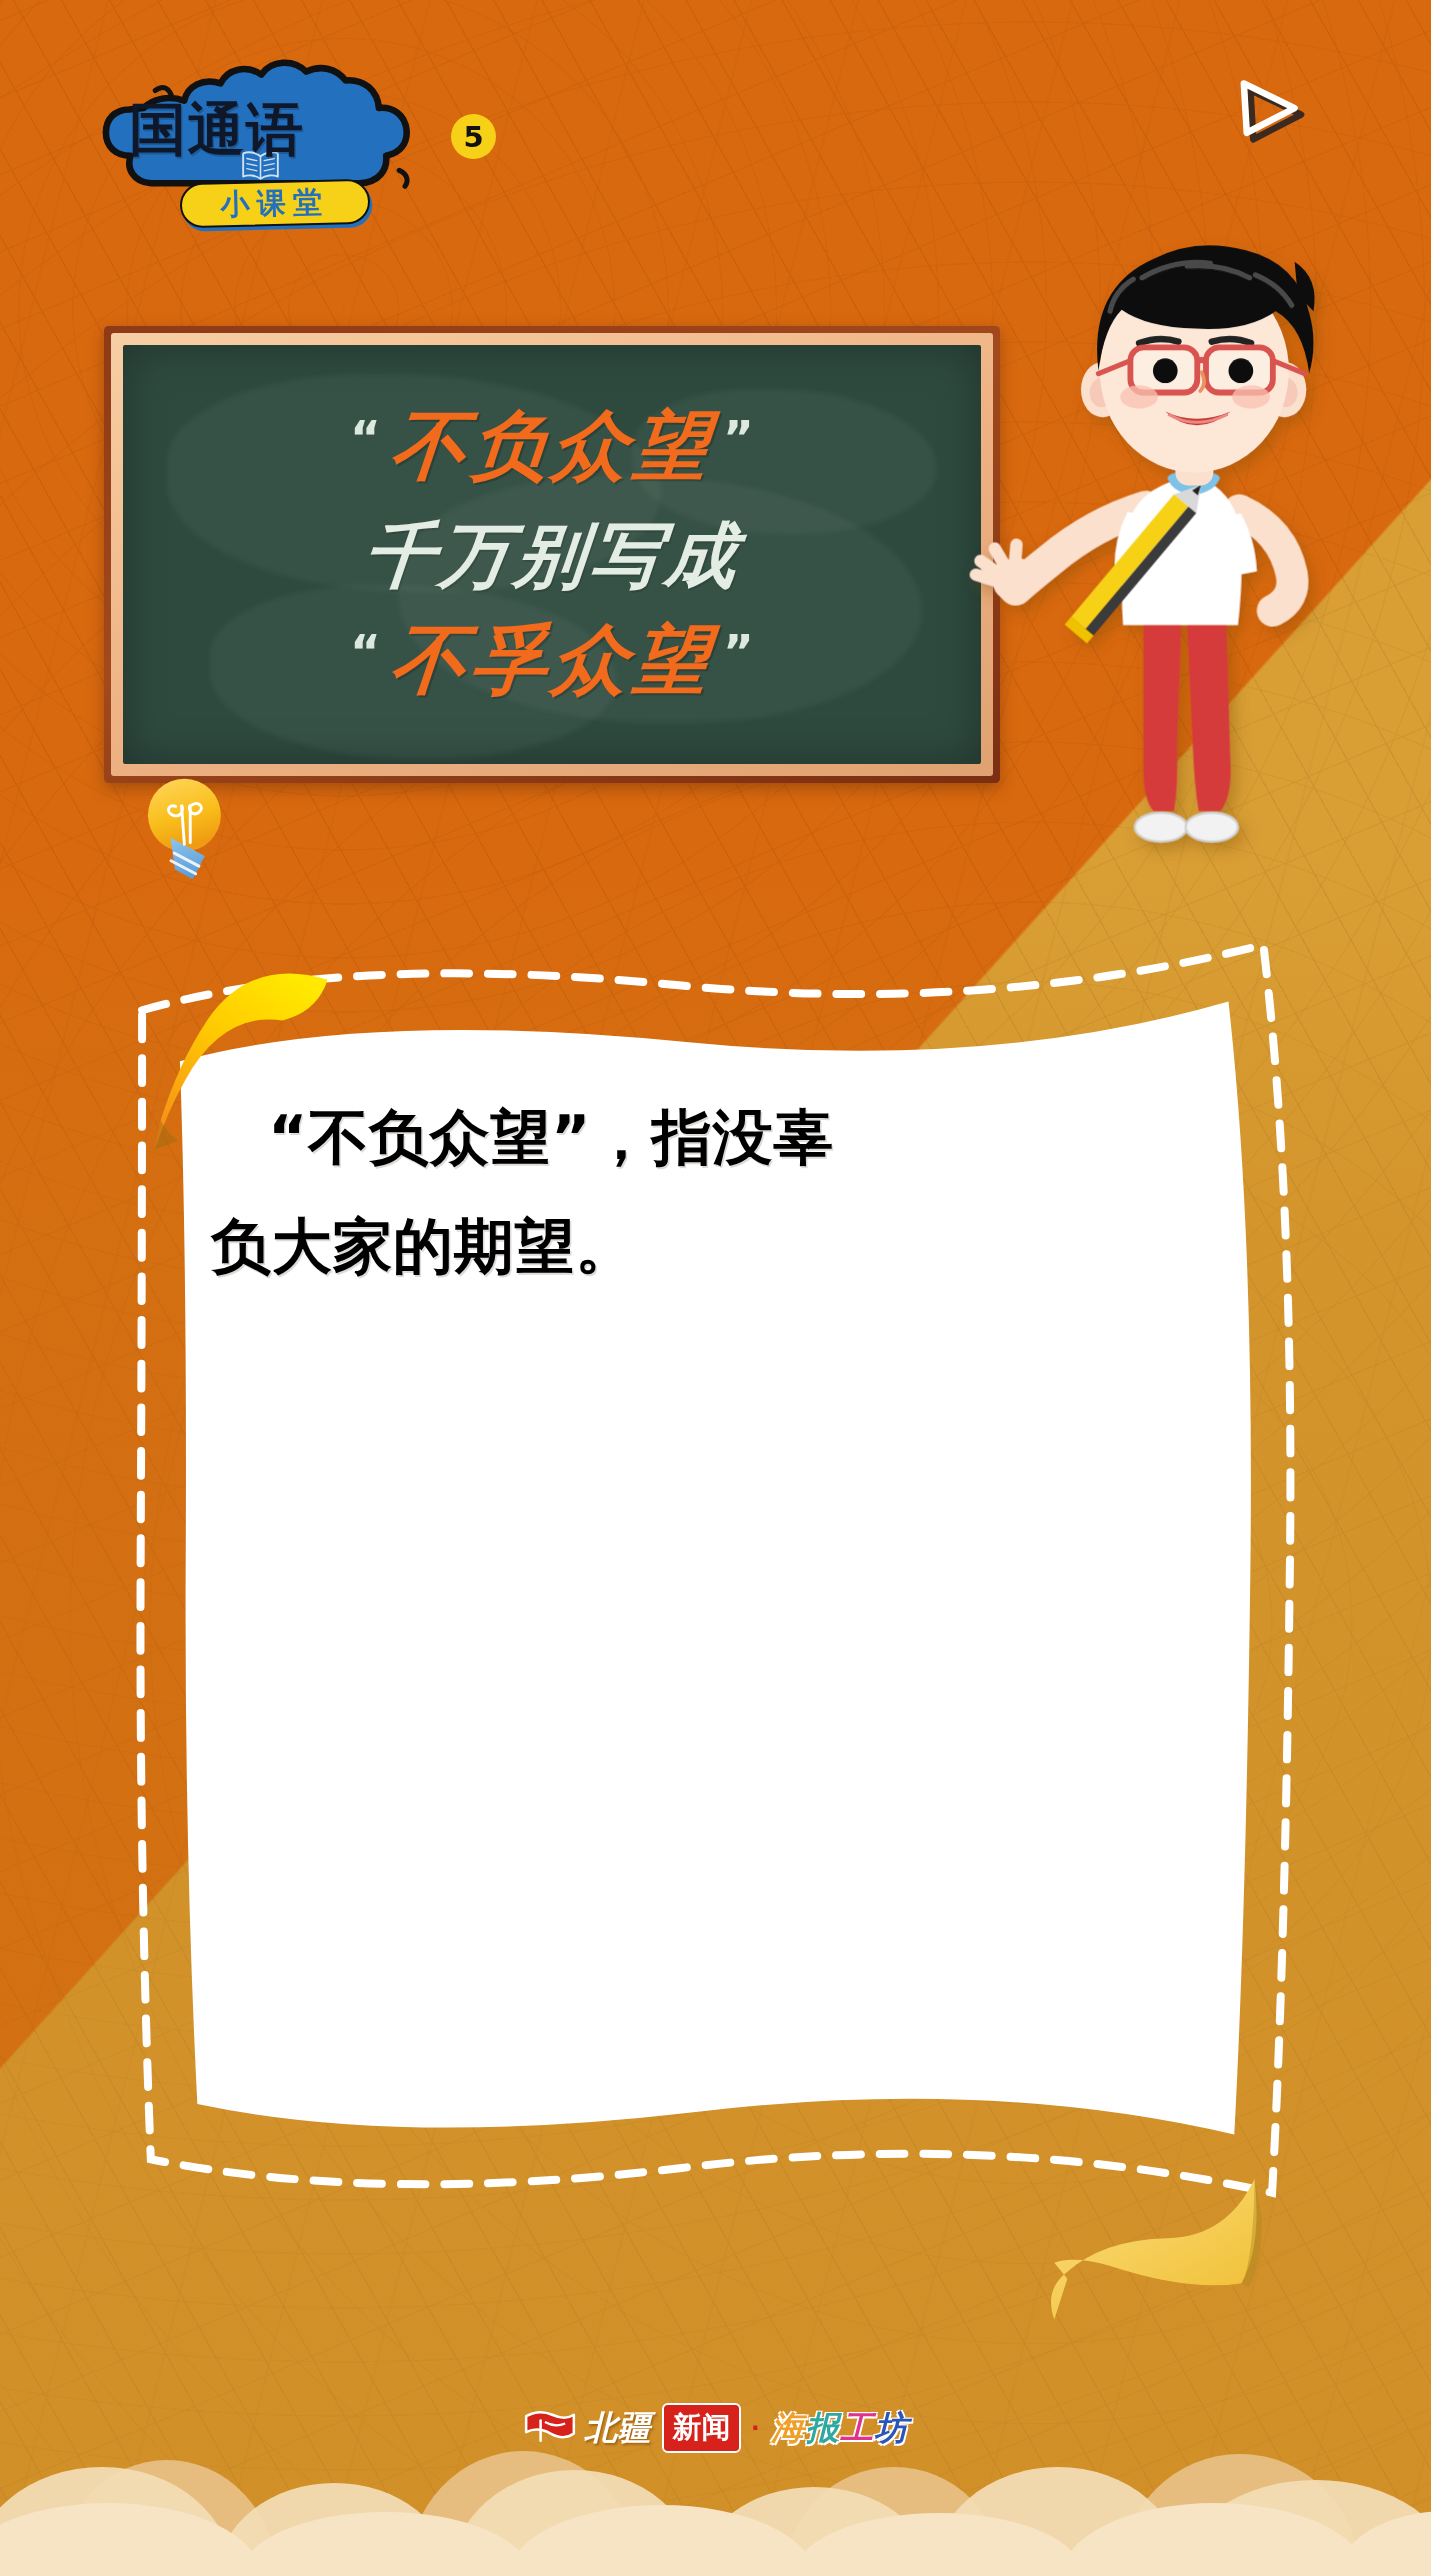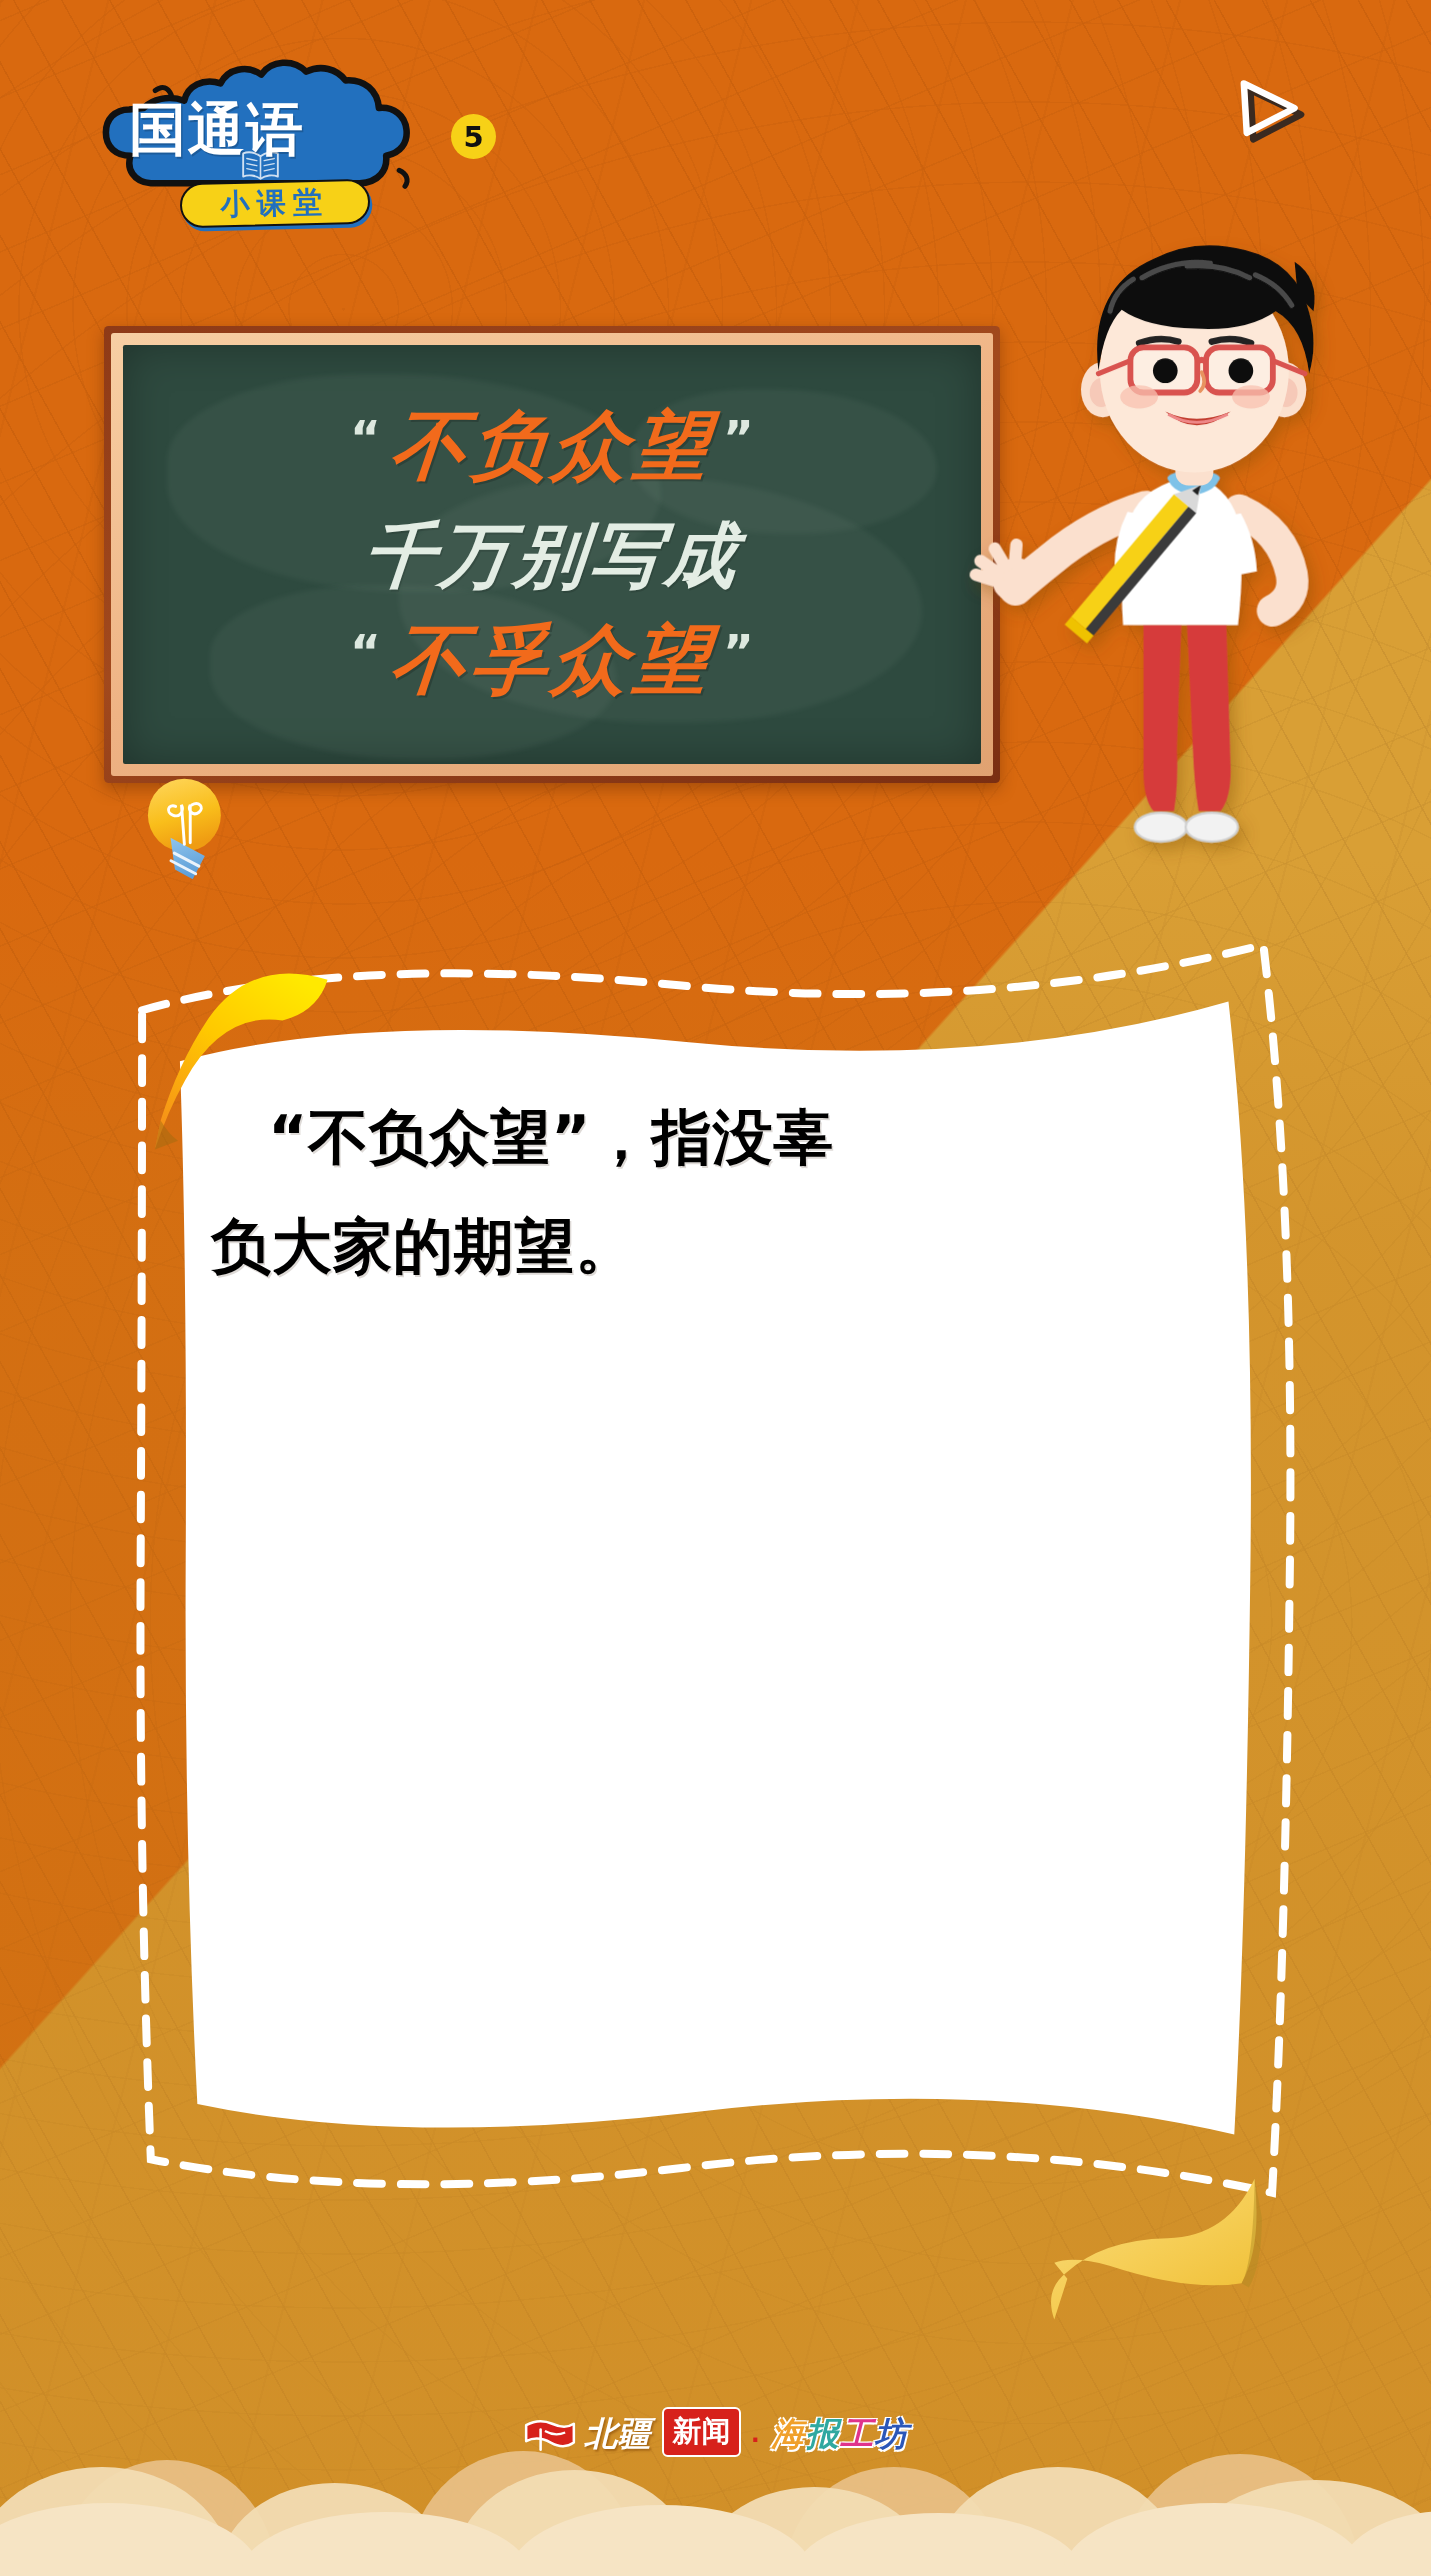--- a/index.html
+++ b/index.html
@@ -40,21 +40,21 @@
   
   .play-tri{position:absolute;left:1229px;top:67px;width:0;height:0;}
   .play-tri svg{position:absolute;left:-4.4px;top:-4.4px;}
 
   
   .logo{position:absolute;left:87px;top:63px;width:334px;height:174px;}
   .logo svg{width:100%;height:100%;overflow:visible;}
   .logo .logo-main{
     position:absolute;left:42px;top:32px;width:276px;height:71px;
     display:flex;align-items:center;justify-content:flex-start;gap:2.9px;
-    font-size:57px;font-weight:bold;color:#ffffff;letter-spacing:1.5px;
+    font-size:57px;font-weight:bold;color:#0f172a;letter-spacing:1.5px;
     font-family:"DejaVu Sans","Liberation Sans",sans-serif;
     text-shadow:1.5px 2.2px 0 rgba(0,0,0,.18);
     pointer-events:none;
   }
   .logo .badge5{
     position:absolute;left:364px;top:51px;width:45px;height:45px;border-radius:50%;
     background:#F7D117;color:#111;font-size:29px;font-weight:bold;
     display:flex;align-items:center;justify-content:center;
     font-family:"DejaVu Sans","Liberation Sans",sans-serif;
   }
@@ -124,21 +124,21 @@
     font-family:"DejaVu Sans","Liberation Sans",sans-serif;
     font-size:60px;font-weight:bold;line-height:109px;letter-spacing:0.7px;
     text-shadow:1.5px 1.5px 0 rgba(74,49,34,.18);
   }
   .card-text .ln{white-space:nowrap;}
   .card-text .ln.indent{padding-left:57px;}
 
   
   .footer{
     position:absolute;left:0;right:0;top:2399px;height:58px;
-    display:flex;align-items:flex-end;justify-content:center;gap:7.3px;
+    display:flex;align-items:center;justify-content:center;gap:7.3px;
   }
   .footer .flag{width:54px;height:39px;}
   .footer .f-bj{
     font-size:33px;font-weight:bold;color:#fff;font-style:italic;
     font-family:"DejaVu Sans","Liberation Sans",sans-serif;letter-spacing:0.7px;
     text-shadow:1.5px 1.5px 2.2px rgba(120,60,0,.5);
   }
   .footer .f-news{
     background:#D7211B;color:#fff;font-size:29px;font-weight:bold;
     padding:2.9px 8.7px;border-radius:5.8px;margin-left:2.9px;

